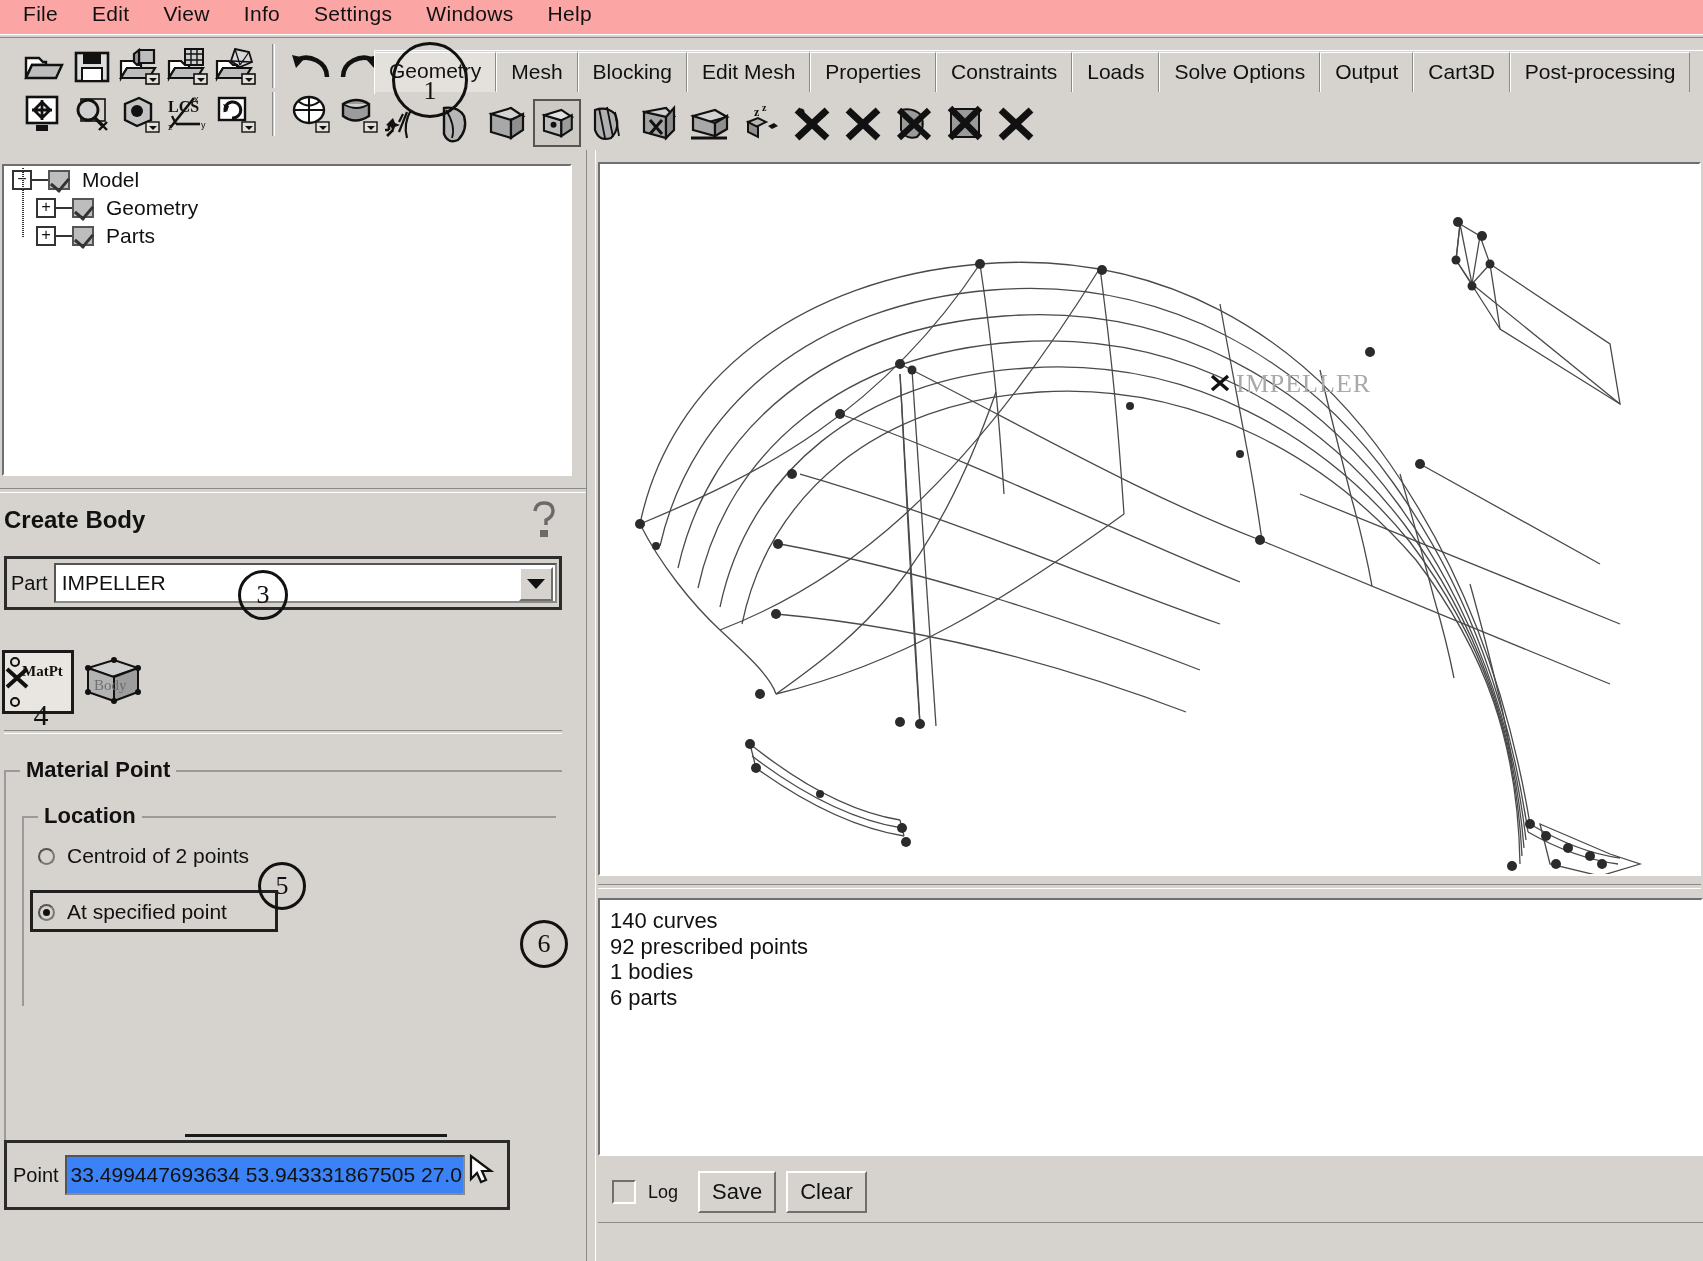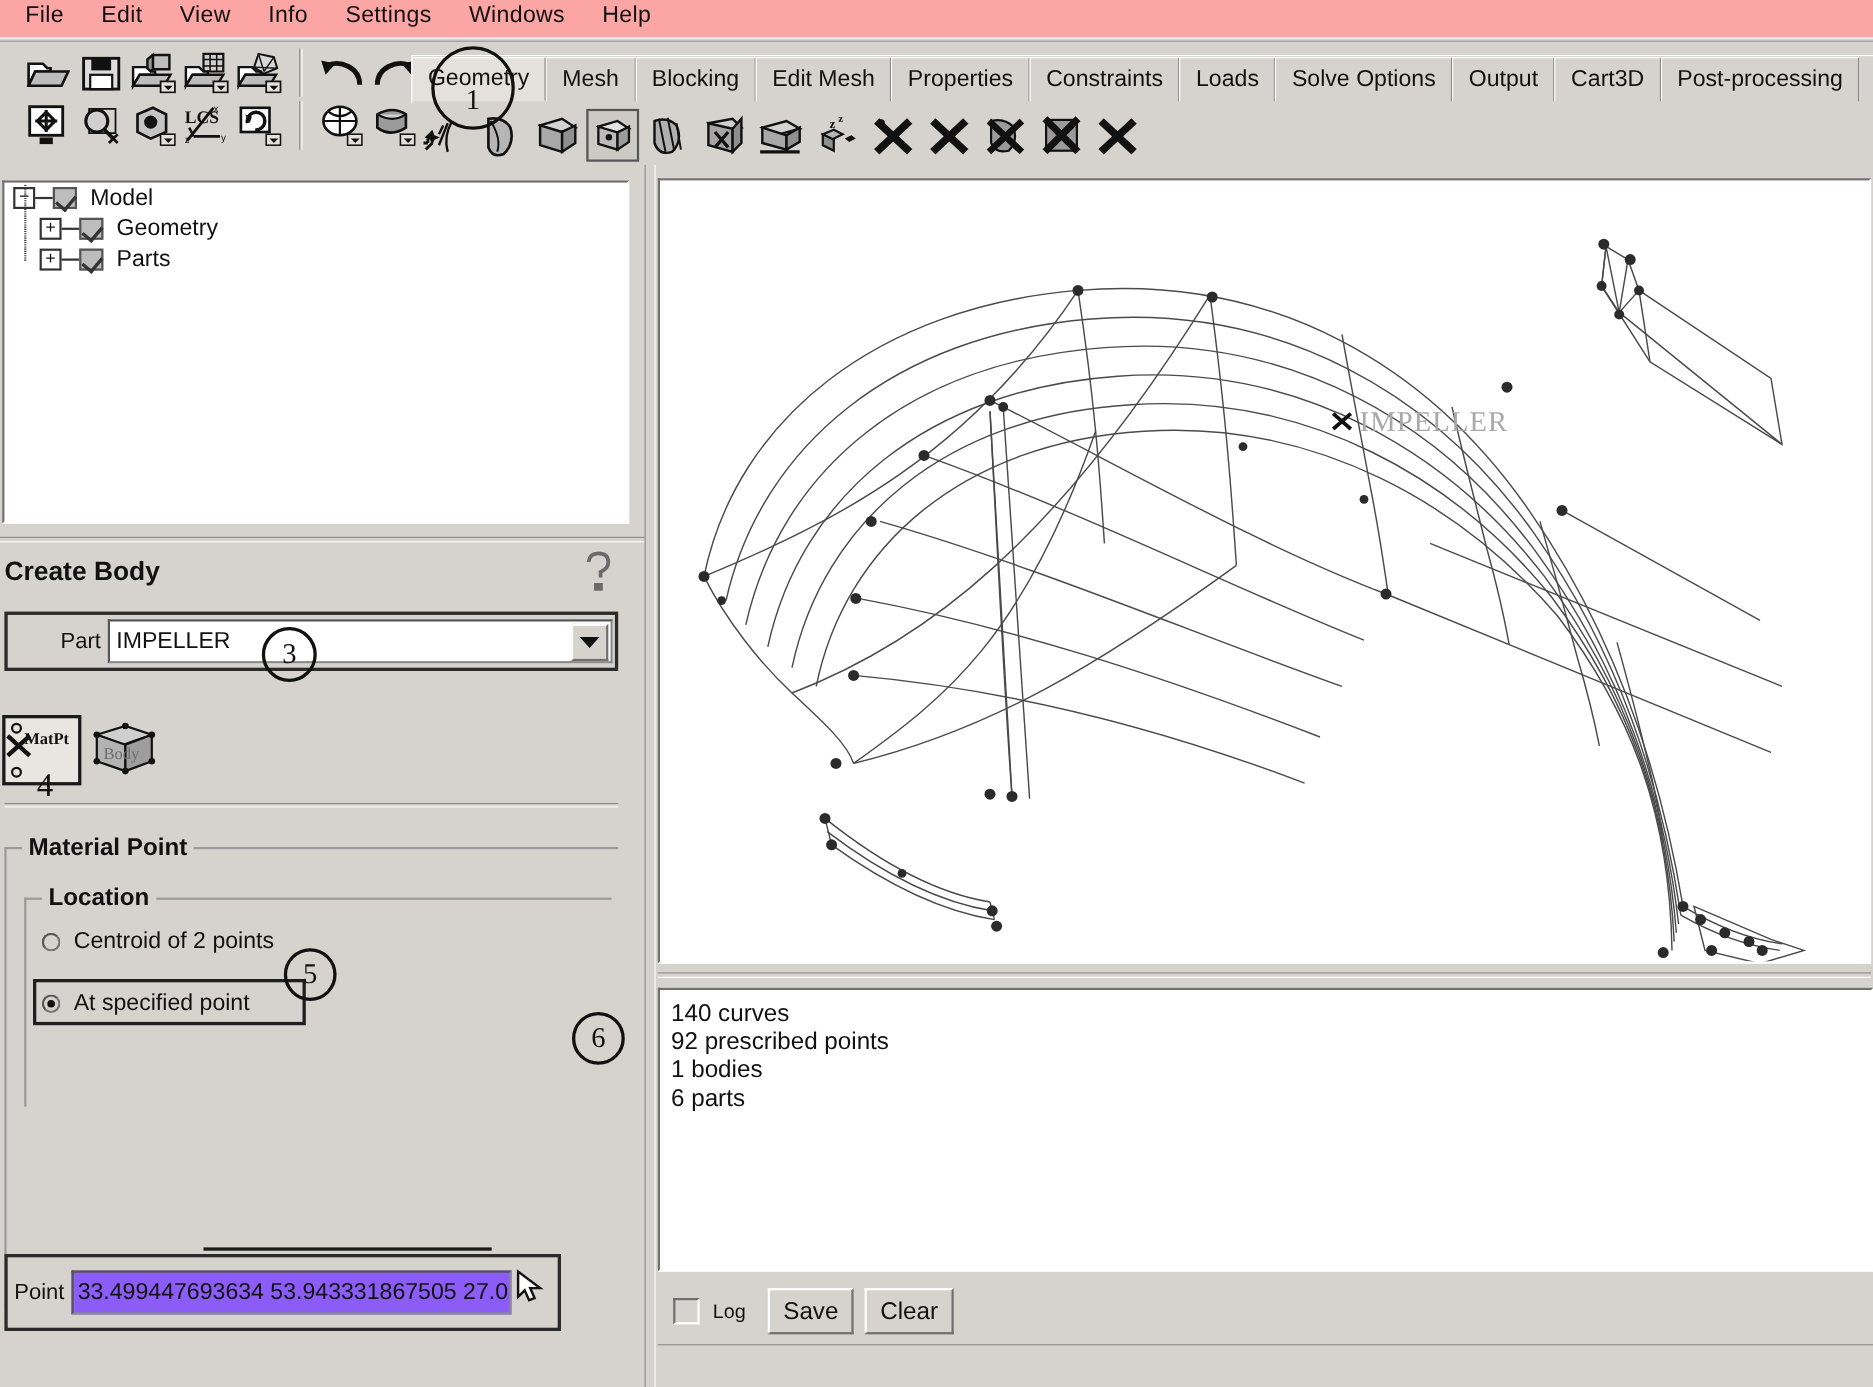--- a/index.html
+++ b/index.html
@@ -139,21 +139,21 @@
   #create-body-title {
     position: absolute; left: 4px; top: 356px;
     font-size: 24px; font-weight: bold; color:#111;
   }
   #help-icon { position:absolute; left:528px; top:350px; width:34px; height:40px; }
 
   #part-group {
     position:absolute; left:4px; top:406px; width:558px; height:54px;
     border: 3px solid #2b2b2b;
     background:#d6d3ce;
-    display:flex; align-items:center;padding-left:44px;
+    display:flex; align-items:center;
   }
   #part-label { font-size: 20px; color:#111; padding: 0 6px 0 4px; }
   #part-combo {
     flex:1; height: 40px; margin-right:2px;
     background:#fff;
     border: 2px solid #8a8a8a; border-top-color:#555; border-left-color:#555;
     display:flex; align-items:center; position:relative;
   }
   #part-value { font-size: 21px; color:#111; padding-left: 6px; }
   #part-arrow {
@@ -186,21 +186,21 @@
   .radio.on:after { content:""; position:absolute; left:3px; top:3px; width:7px;height:7px;border-radius:50%;background:#111;}
 
   #radio2-box { position:absolute; left:30px; top:740px; width: 248px; height:42px; border: 3px solid #1f1f1f; background:#d6d3ce; }
 
   #point-group {
     position:absolute; left:4px; top:990px; width: 506px; height: 70px;
     border:3px solid #2b2b2b; background:#d6d3ce; display:flex; align-items:center;
   }
   #point-label { font-size:20px; color:#111; padding: 0 6px 0 6px; }
   #point-input {
-    flex:1; height:40px; background:#8b5cf6;
+    flex:1; height:40px; background:#3b82f6;
     border:2px solid #8a8a8a; border-top-color:#555;border-left-color:#555;
     display:flex; align-items:center; overflow:hidden; margin-right:42px;
   }
   #point-value { font-size:21px; color:#111; padding-left:4px; white-space:nowrap; }
   #point-underline { position:absolute; left:185px; top:984px; width:262px; height:3px; background:#1a1a1a; }
 
   
   #vsplit { position:absolute; left:586px; top:150px; width:10px; height:1111px; background:#d6d3ce; border-left:1px solid #8a8a8a; border-right:1px solid #fff;}
   #viewport {
     position:absolute; left:598px; top:162px; width:1103px; height:714px;

